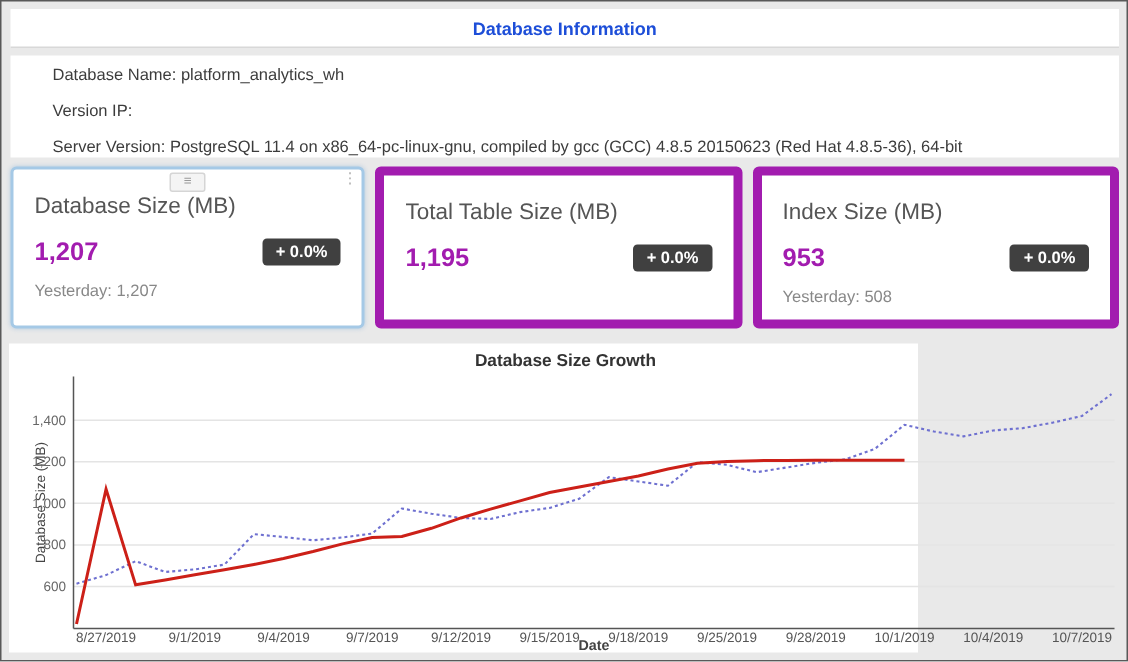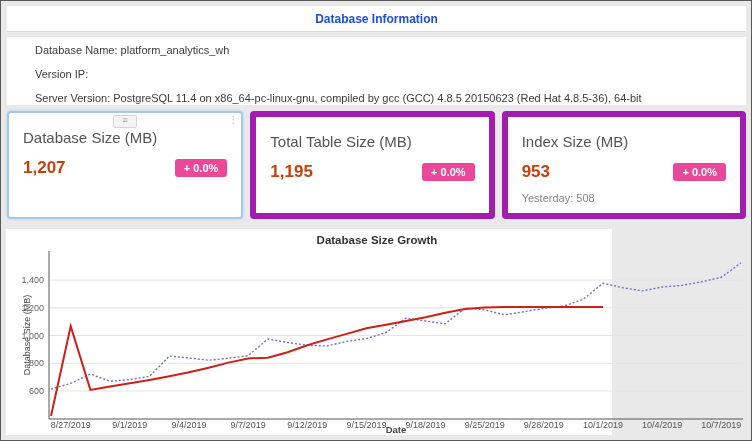--- a/index.html
+++ b/index.html
@@ -9,22 +9,22 @@
        display:flex;align-items:center;justify-content:center;
        font-size:12px;font-weight:bold;color:#1d4ed8;}
   .info{left:6px;top:36px;width:739px;height:68px;padding:7px 28px;font-size:11px;color:#3c3c3c;}
   .info div{margin:0 0 11px 0;line-height:13px;}
   .cards{position:absolute;left:6px;top:110px;width:739px;height:108px;display:flex;gap:7px;}
   .card{position:relative;flex:1 1 0;background:#fff;border:6px solid #a21caf;border-radius:4px;
         padding:10px 14px;box-sizing:border-box;}
   .card.selected{border:2px solid #a5c9e6;box-shadow:0 0 3px rgba(120,170,215,.4);}
   .card-title{font-size:15px;color:#555;margin-top:6px;}
   .val-row{display:flex;align-items:center;justify-content:space-between;margin-top:12px;}
-  .card-value{font-size:17px;font-weight:bold;color:#c2410c;}
-  .badge{background:#ec4899;color:#fff;font-size:11px;font-weight:bold;border-radius:3px;
+  .card-value{font-size:17px;font-weight:bold;color:#a21caf;}
+  .badge{background:#404040;color:#fff;font-size:11px;font-weight:bold;border-radius:3px;
          padding:2px 9px;line-height:14px;}
   .yesterday{margin-top:10px;font-size:11px;color:#888;}
   .drag-handle{position:absolute;top:2px;left:50%;transform:translateX(-50%);
          width:22px;height:11px;background:#f4f4f4;border:1px solid #d5d5d5;border-radius:2px;
          color:#9a9a9a;font-size:9px;line-height:9px;text-align:center;cursor:grab;}
   .kebab{position:absolute;top:2px;right:3px;color:#b0b0b0;font-size:10px;line-height:10px;cursor:pointer;}
   .chart-panel{left:5px;top:228px;width:606px;height:206px;}
   svg text{font-family:"Liberation Sans",sans-serif;}
 </style>
 </head>
@@ -45,20 +45,21 @@
   <div class="cards">
 
     <div class="card selected">
       <div class="drag-handle">≡</div>
       <div class="kebab">⋮</div>
       <div class="card-title">Database Size (MB)</div>
       <div class="val-row">
         <span class="card-value">1,207</span>
         <span class="badge">+ 0.0%</span>
       </div>
+      <div class="yesterday">Yesterday: 1,207</div>
     </div>
 
     <div class="card">
       <div class="card-title">Total Table Size (MB)</div>
       <div class="val-row">
         <span class="card-value">1,195</span>
         <span class="badge">+ 0.0%</span>
       </div>
     </div>
 

